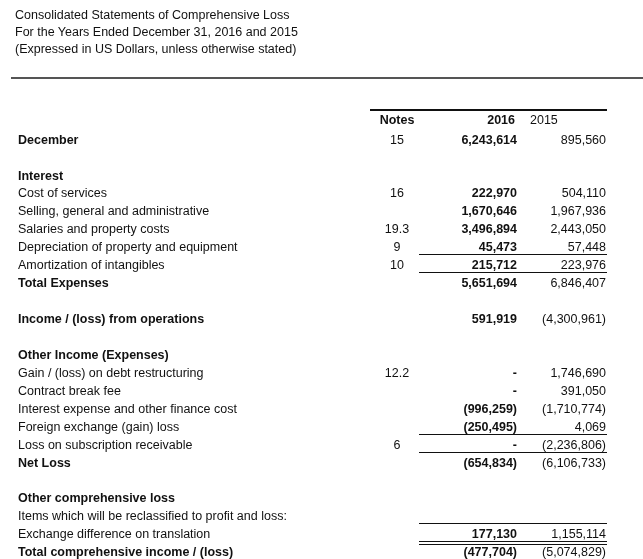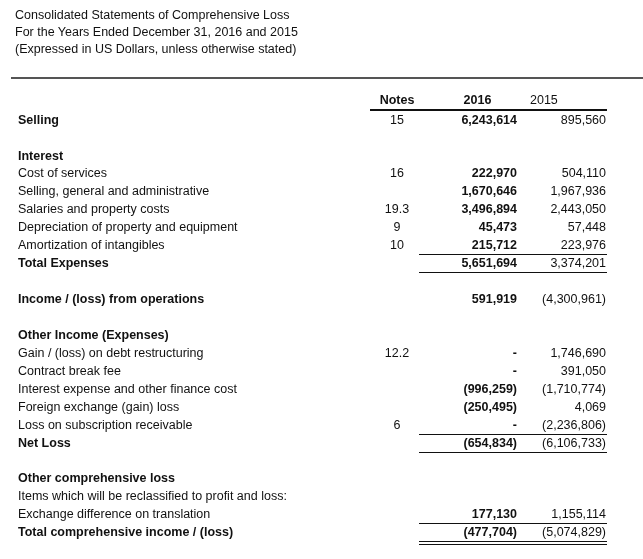--- a/index.html
+++ b/index.html
@@ -8,28 +8,28 @@
       font-family: "Liberation Sans", "DejaVu Sans", sans-serif;
       color: #111111; font-size: 12.5px;
       position: relative;
     }
     .header { position: absolute; left: 15px; top: 7px; line-height: 17px; }
     .header .company { font-weight: bold; }
     .rule-top {
       position: absolute; left: 11px; top: 77px; width: 632px; height: 2px;
       background: #555555;
     }
-    .row { position: absolute; left: 0; width: 541px; height: 18px; line-height: 18px; }
+    .row { position: absolute; left: 0; width: 541px; height: 18px; line-height: 18px; margin-top: 20px; }
     .lbl { position: absolute; left: 18px; white-space: nowrap; }
     .note { position: absolute; left: 368px; width: 58px; text-align: center; }
     .v16 { position: absolute; left: 420px; width: 97px; text-align: right; font-weight: bold; }
     .v15 { position: absolute; left: 517px; width: 89px; text-align: right; }
     .b { font-weight: bold; }
     .hdr .note { font-weight: bold; }
-    .hdr .v16 { text-align: center; left: 440px; width: 75px; }
+    .hdr .v16 { left: 440px; width: 75px; }
     .hdr .v15 { text-align: left; left: 530px; width: 75px; }
     .line { position: absolute; height: 1px; background: #111111; }
   </style>
 </head>
 <body>
 
 <div class="header">
   <div>Consolidated Statements of Comprehensive Loss</div>
   <div>For the Years Ended December 31, 2016 and 2015</div>
   <div>(Expressed in US Dollars, unless otherwise stated)</div>
@@ -37,21 +37,21 @@
 <div class="rule-top"></div>
 
 <div class="row hdr" style="top:91px">
   <span class="note">Notes</span>
   <span class="v16">2016</span>
   <span class="v15">2015</span>
 </div>
 <div class="line" style="top:109px; left:370px; width:237px; height:2px;"></div>
 
 <div class="row" style="top:111px">
-  <span class="lbl b">Selling</span>
+  <span class="lbl b">December</span>
   <span class="note">15</span>
   <span class="v16">6,243,614</span>
   <span class="v15">895,560</span>
 </div>
 
 <div class="row" style="top:147px">
   <span class="lbl b">Interest</span>
 </div>
 <div class="row" style="top:164px">
   <span class="lbl">Cost of services</span>
@@ -80,21 +80,21 @@
 <div class="row" style="top:236px">
   <span class="lbl">Amortization of intangibles</span>
   <span class="note">10</span>
   <span class="v16">215,712</span>
   <span class="v15">223,976</span>
 </div>
 <div class="line" style="top:254px; left:419px; width:188px;"></div>
 <div class="row" style="top:254px">
   <span class="lbl b">Total Expenses</span>
   <span class="v16">5,651,694</span>
-  <span class="v15">3,374,201</span>
+  <span class="v15">6,846,407</span>
 </div>
 <div class="line" style="top:272px; left:419px; width:188px;"></div>
 
 <div class="row" style="top:290px">
   <span class="lbl b">Income / (loss) from operations</span>
   <span class="v16">591,919</span>
   <span class="v15">(4,300,961)</span>
 </div>
 
 <div class="row" style="top:326px">

